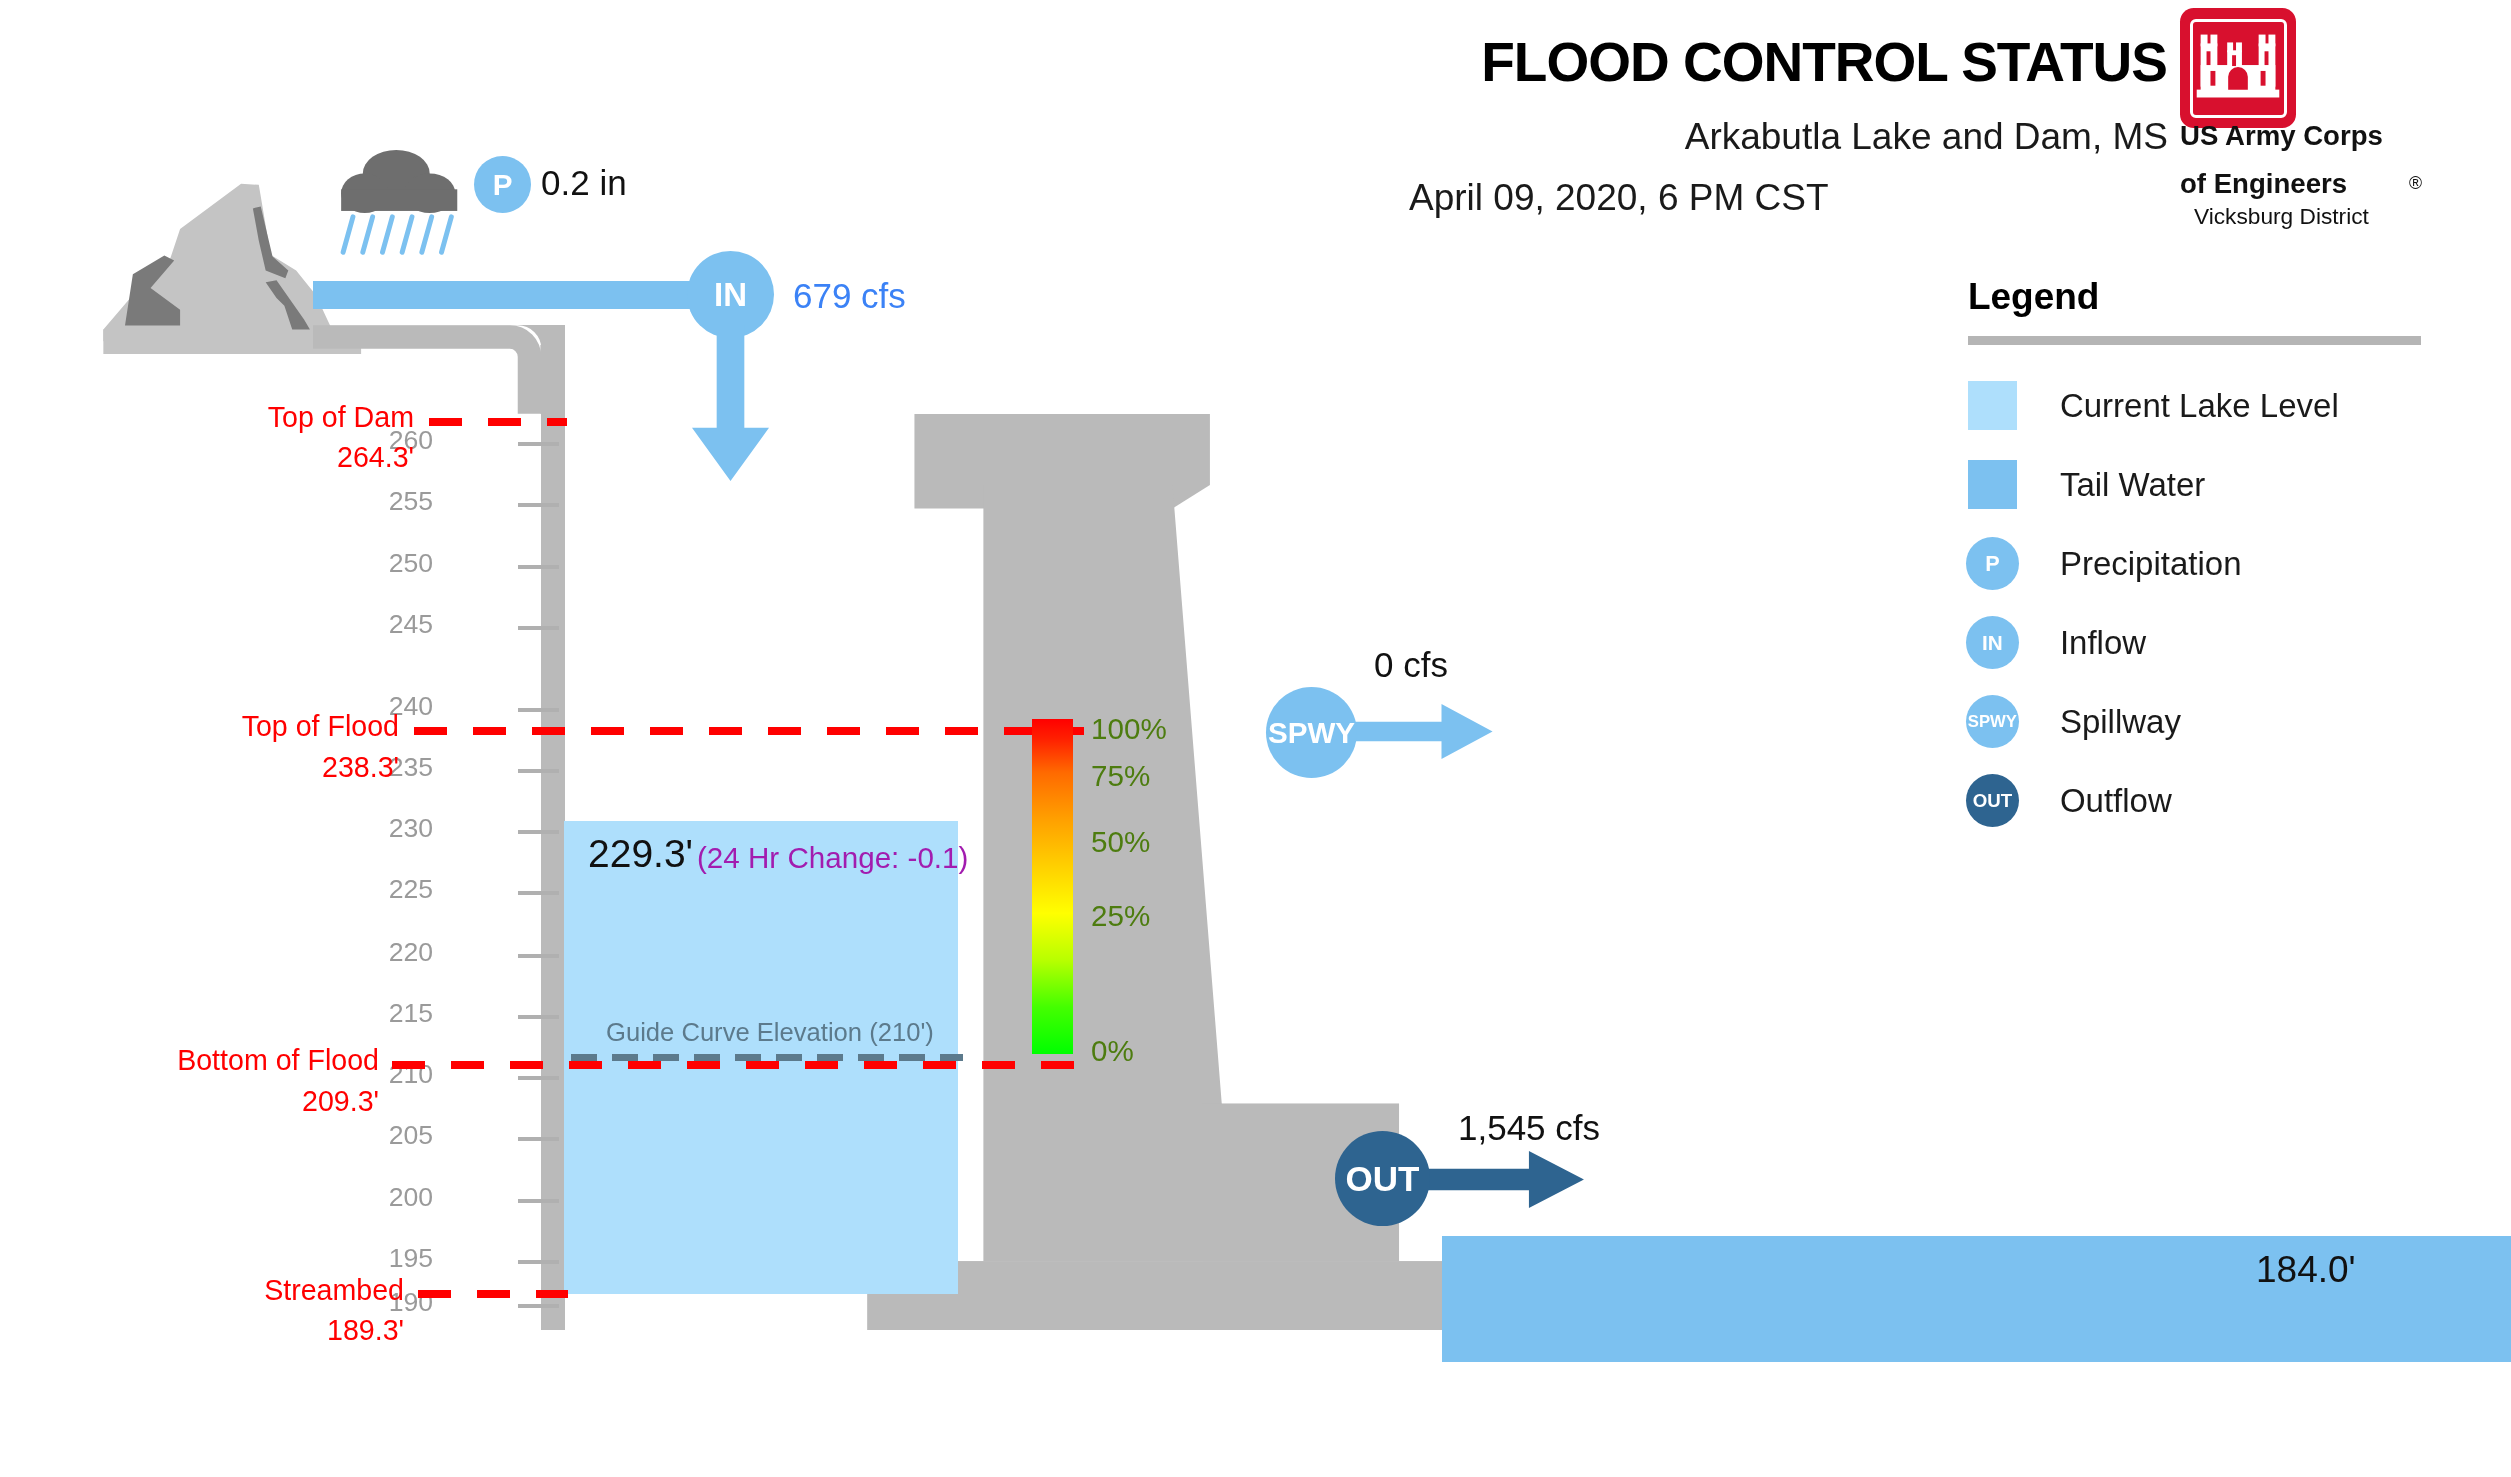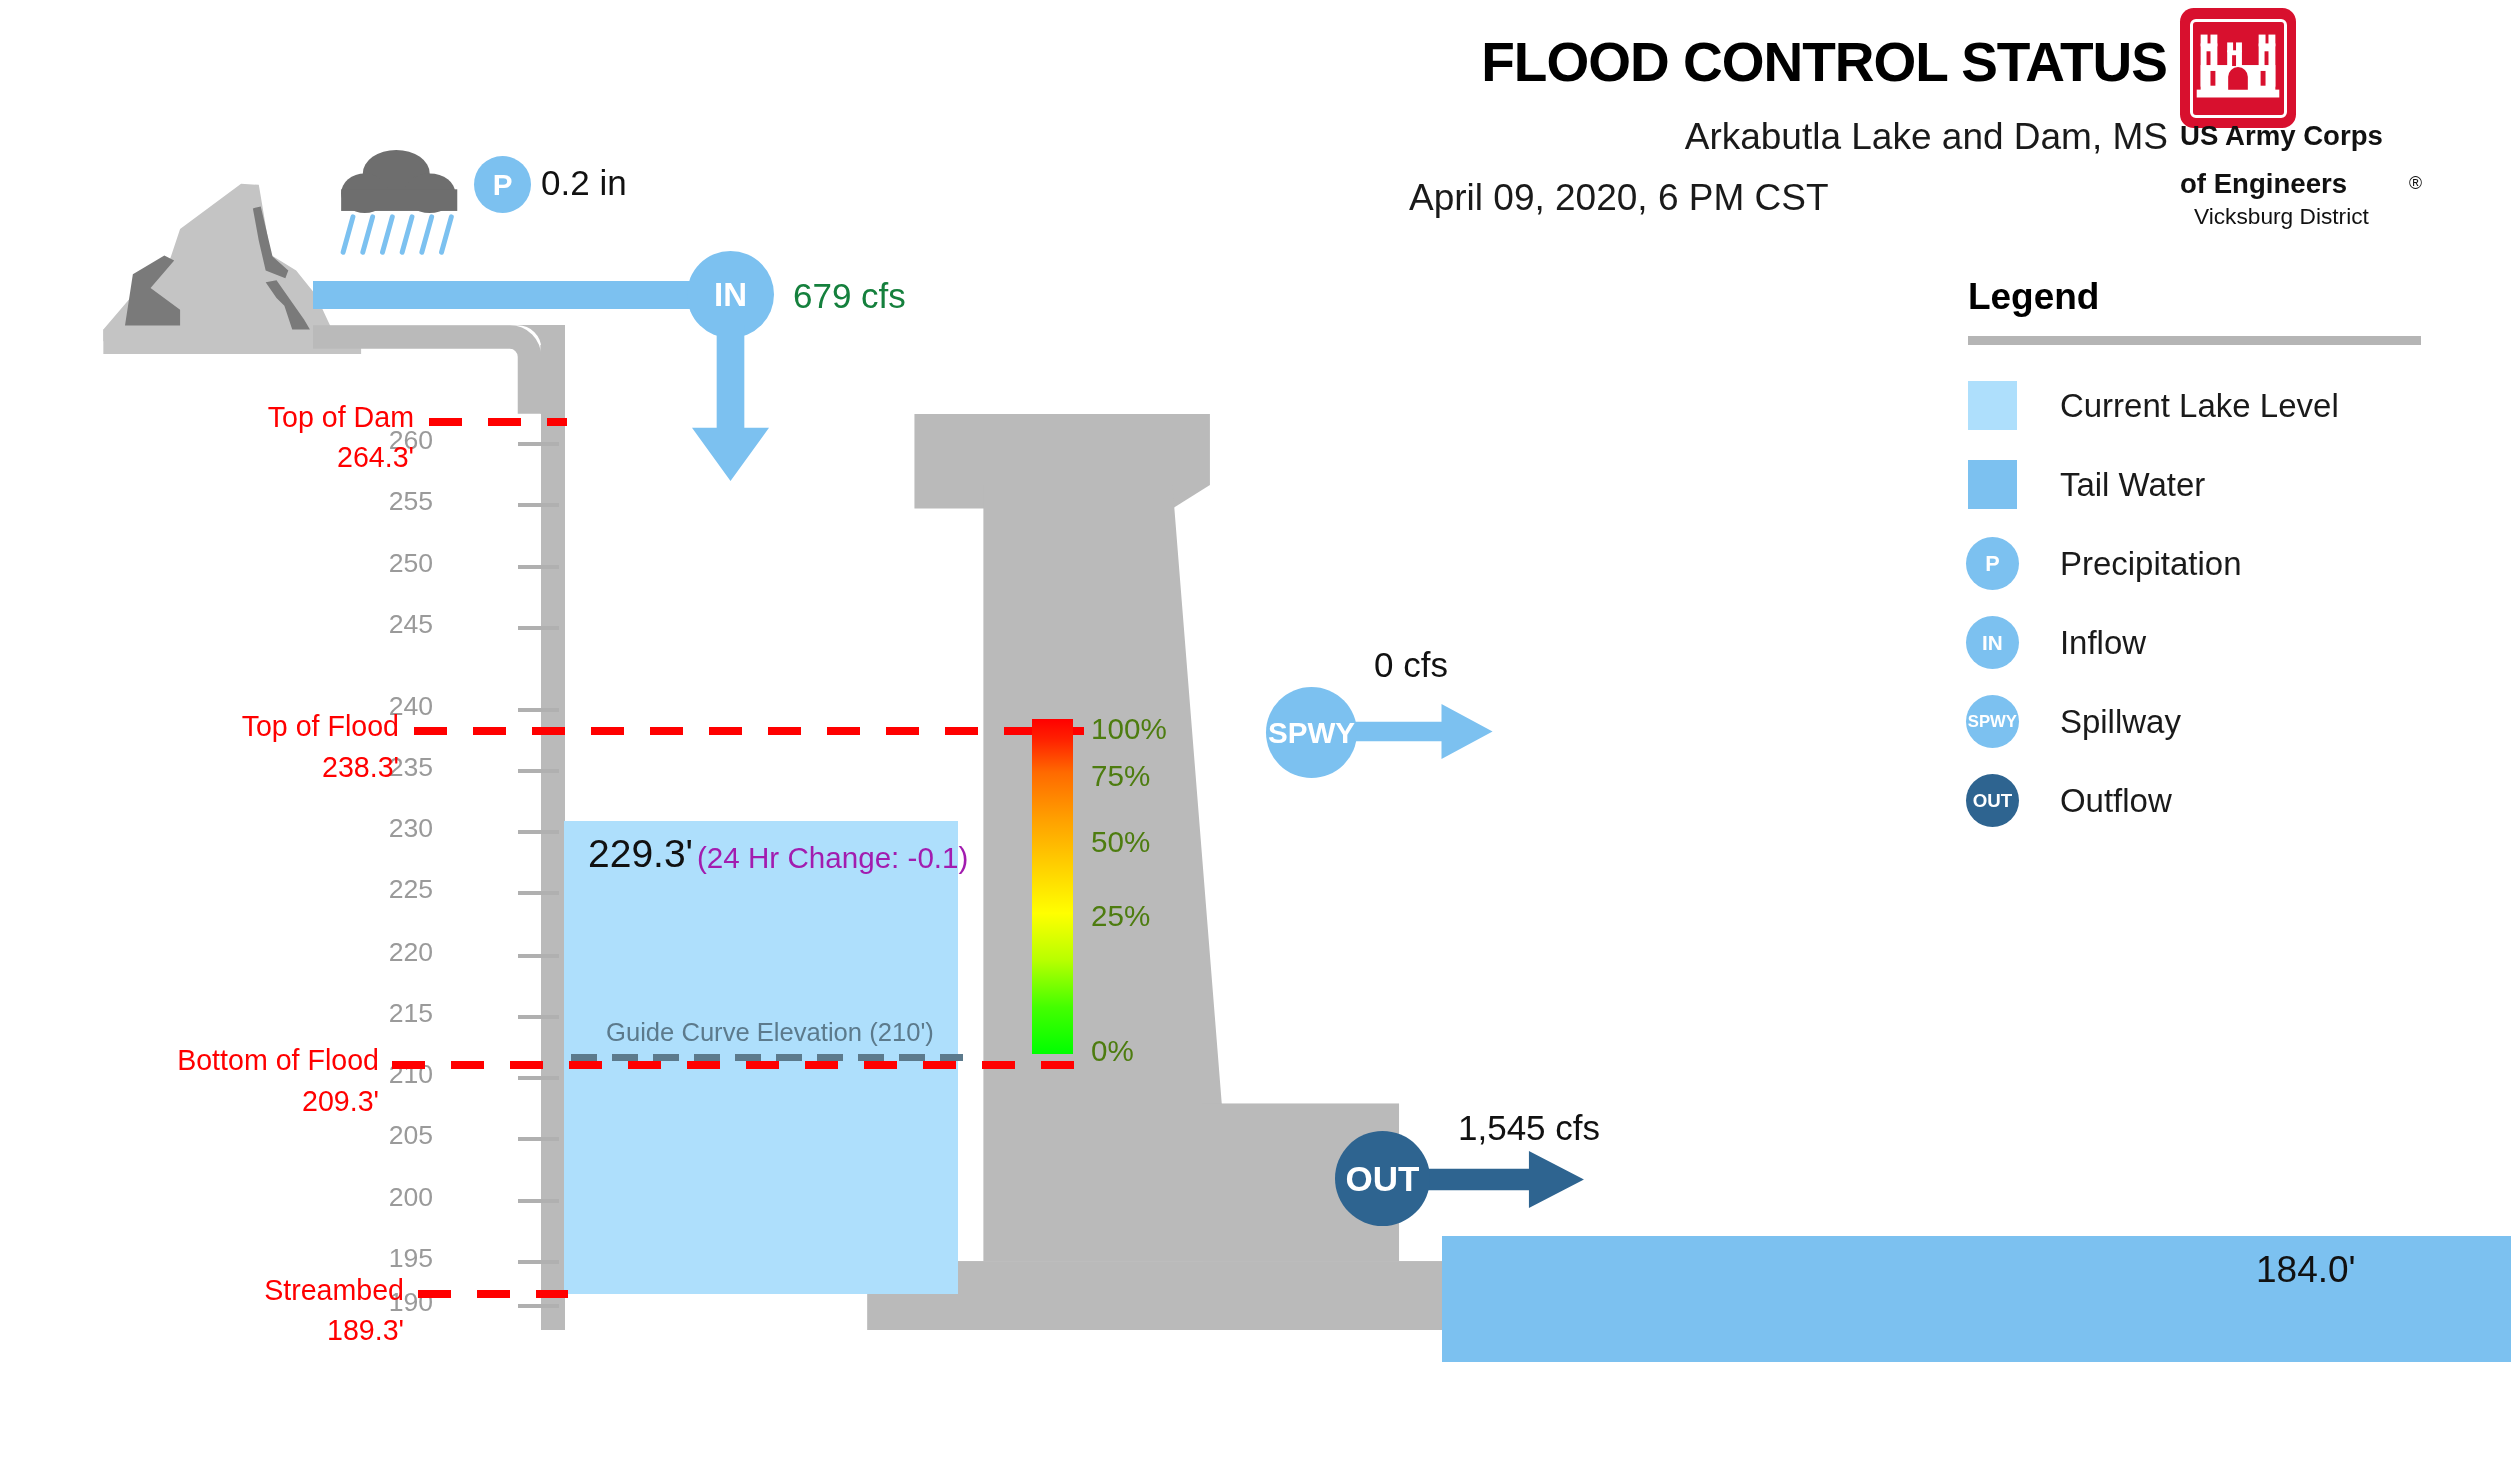--- a/index.html
+++ b/index.html
@@ -124,21 +124,21 @@
     left: 313px; top: 281px; width: 414px; height: 27.6px;
     background: #7CC1F0;
   }
   #in-badge {
     left: 687px; top: 251px; width: 87px; height: 87px;
     border-radius: 50%; background: #7CC1F0;
     display: flex; align-items: center; justify-content: center;
     color: #ffffff; font-size: 33px; font-weight: bold;
   }
   #inflow-value {
-    left: 793px; top: 276px; font-size: 35px; color: #15803d; white-space: nowrap;
+    left: 793px; top: 276px; font-size: 35px; color: #3b82f6; white-space: nowrap;
   }
   #inflow-arrow { left: 690px; top: 325px; width: 81px; height: 158px; }
 
   
   #dam-left-wall {
     left: 541px; top: 325px; width: 23.6px; height: 1005px;
     background: #BABABA;
   }
   #dam-left-top {
     left: 313px; top: 325px; width: 251px; height: 89px;

